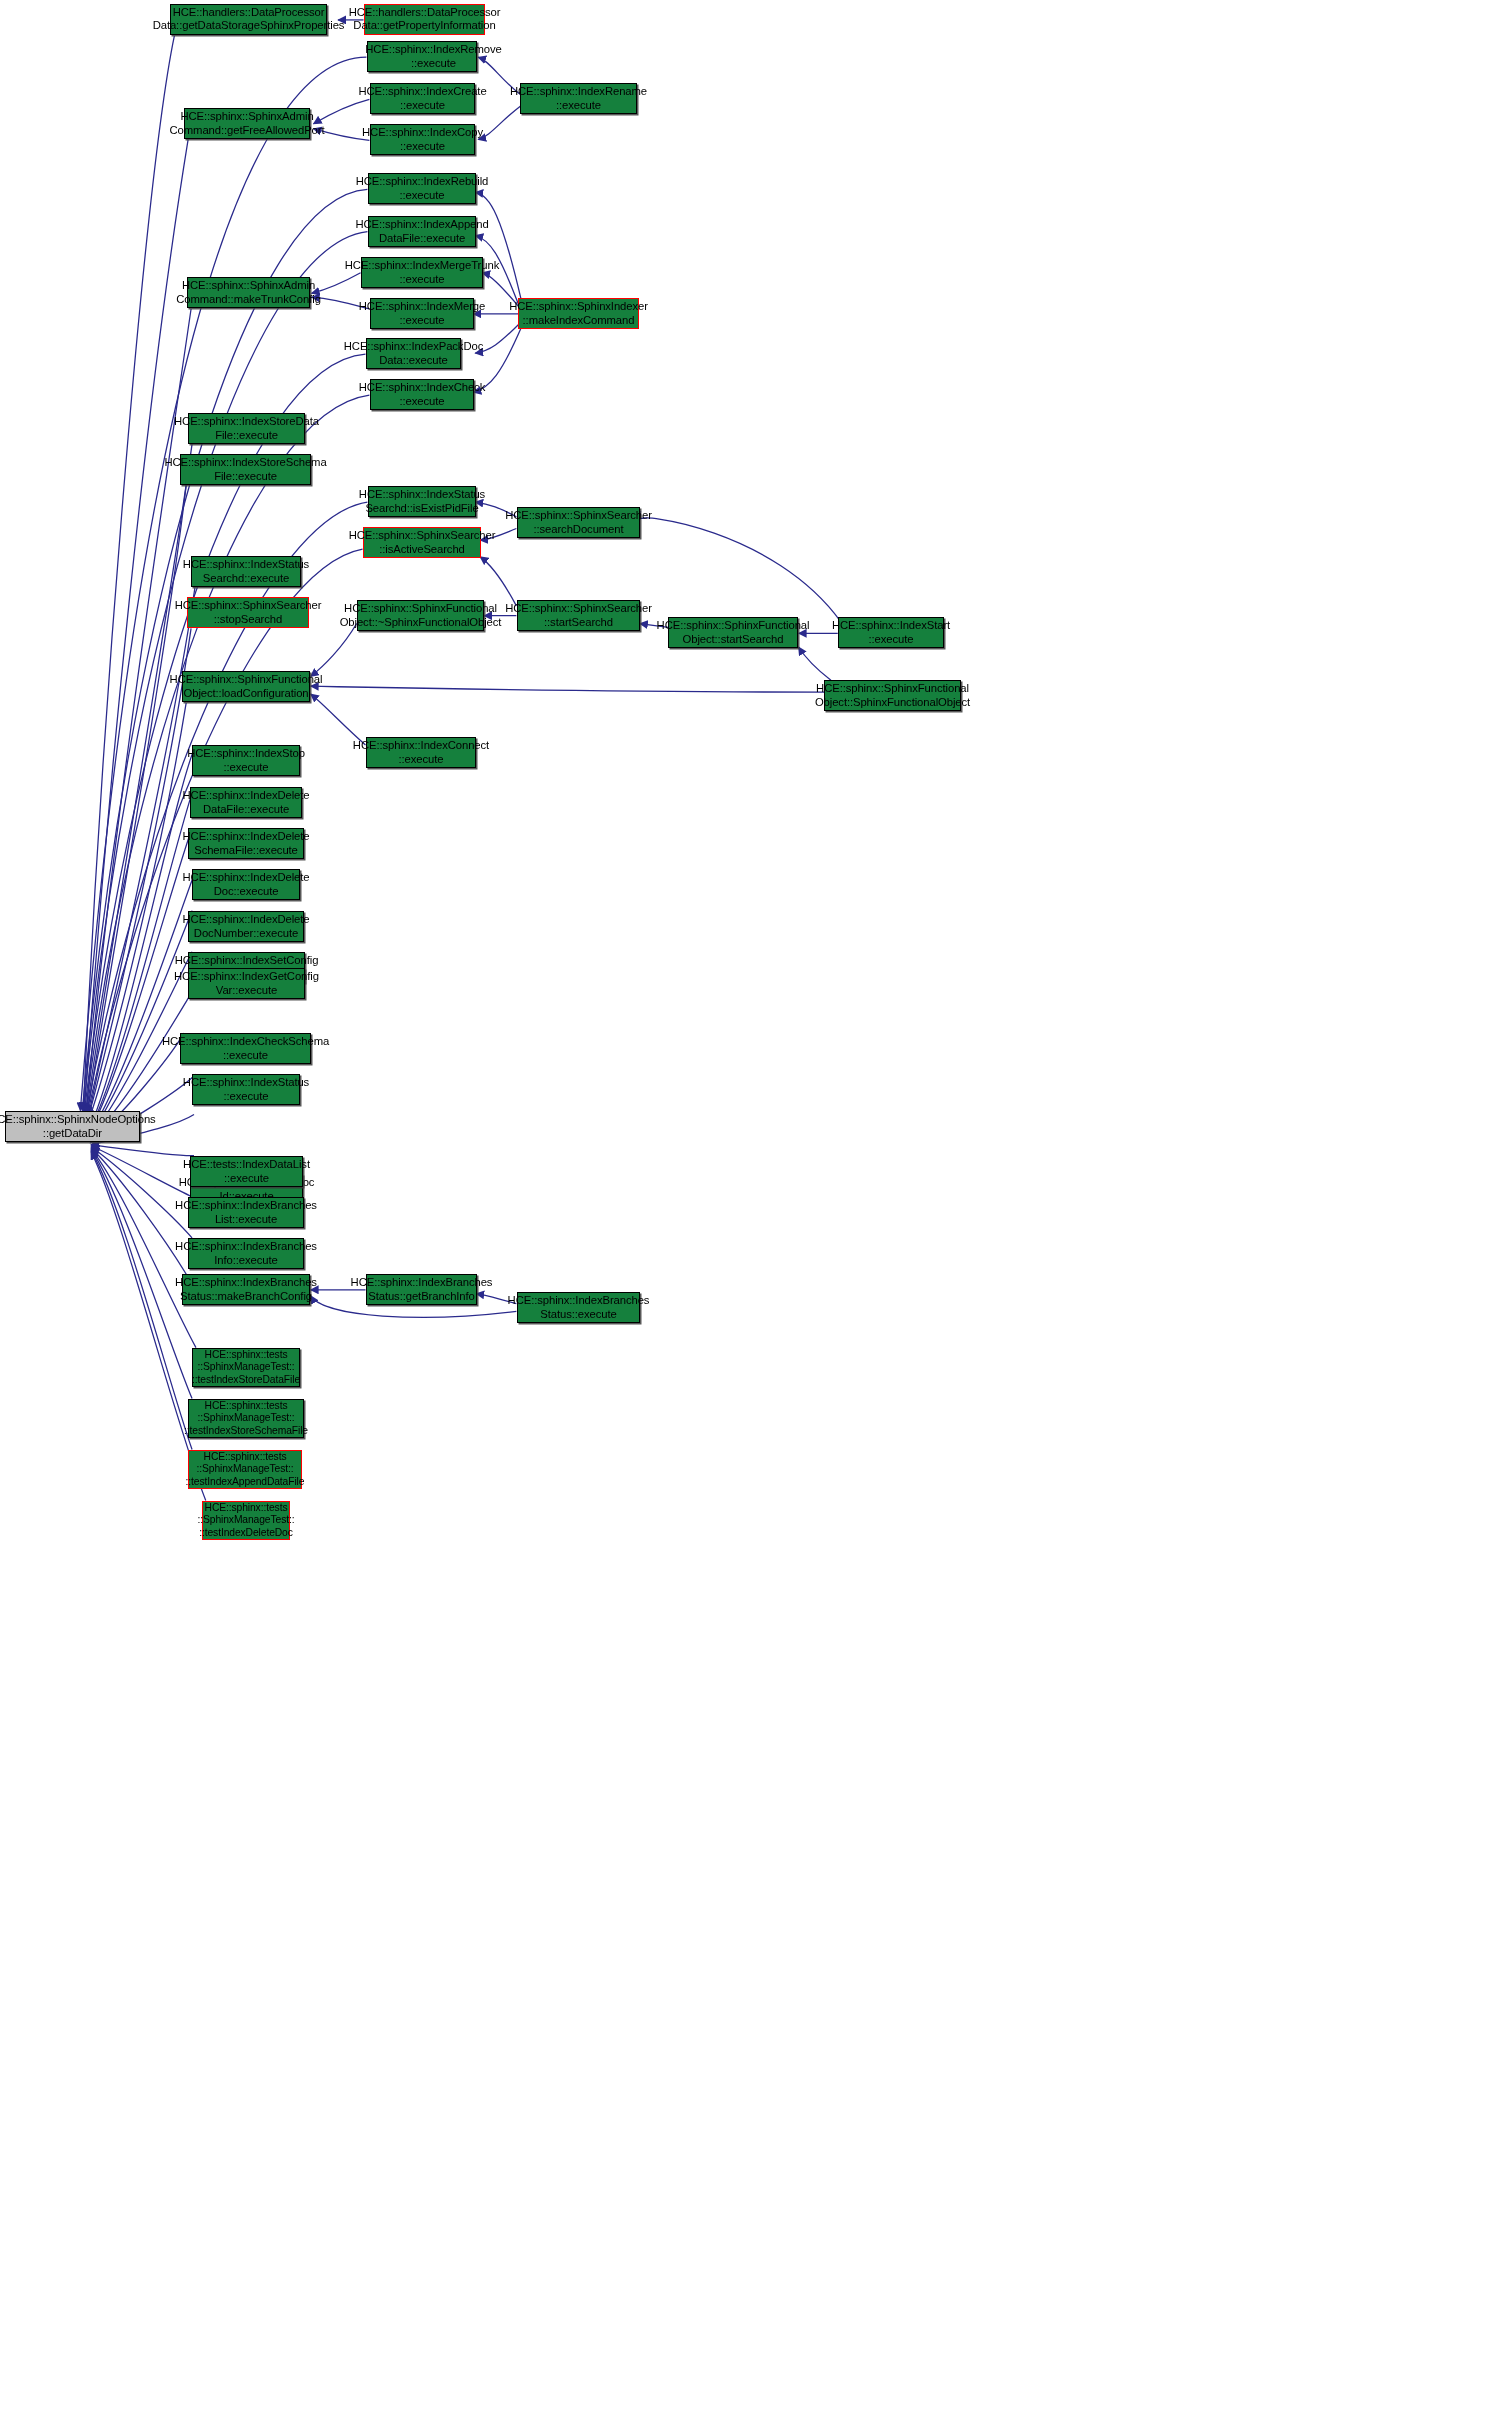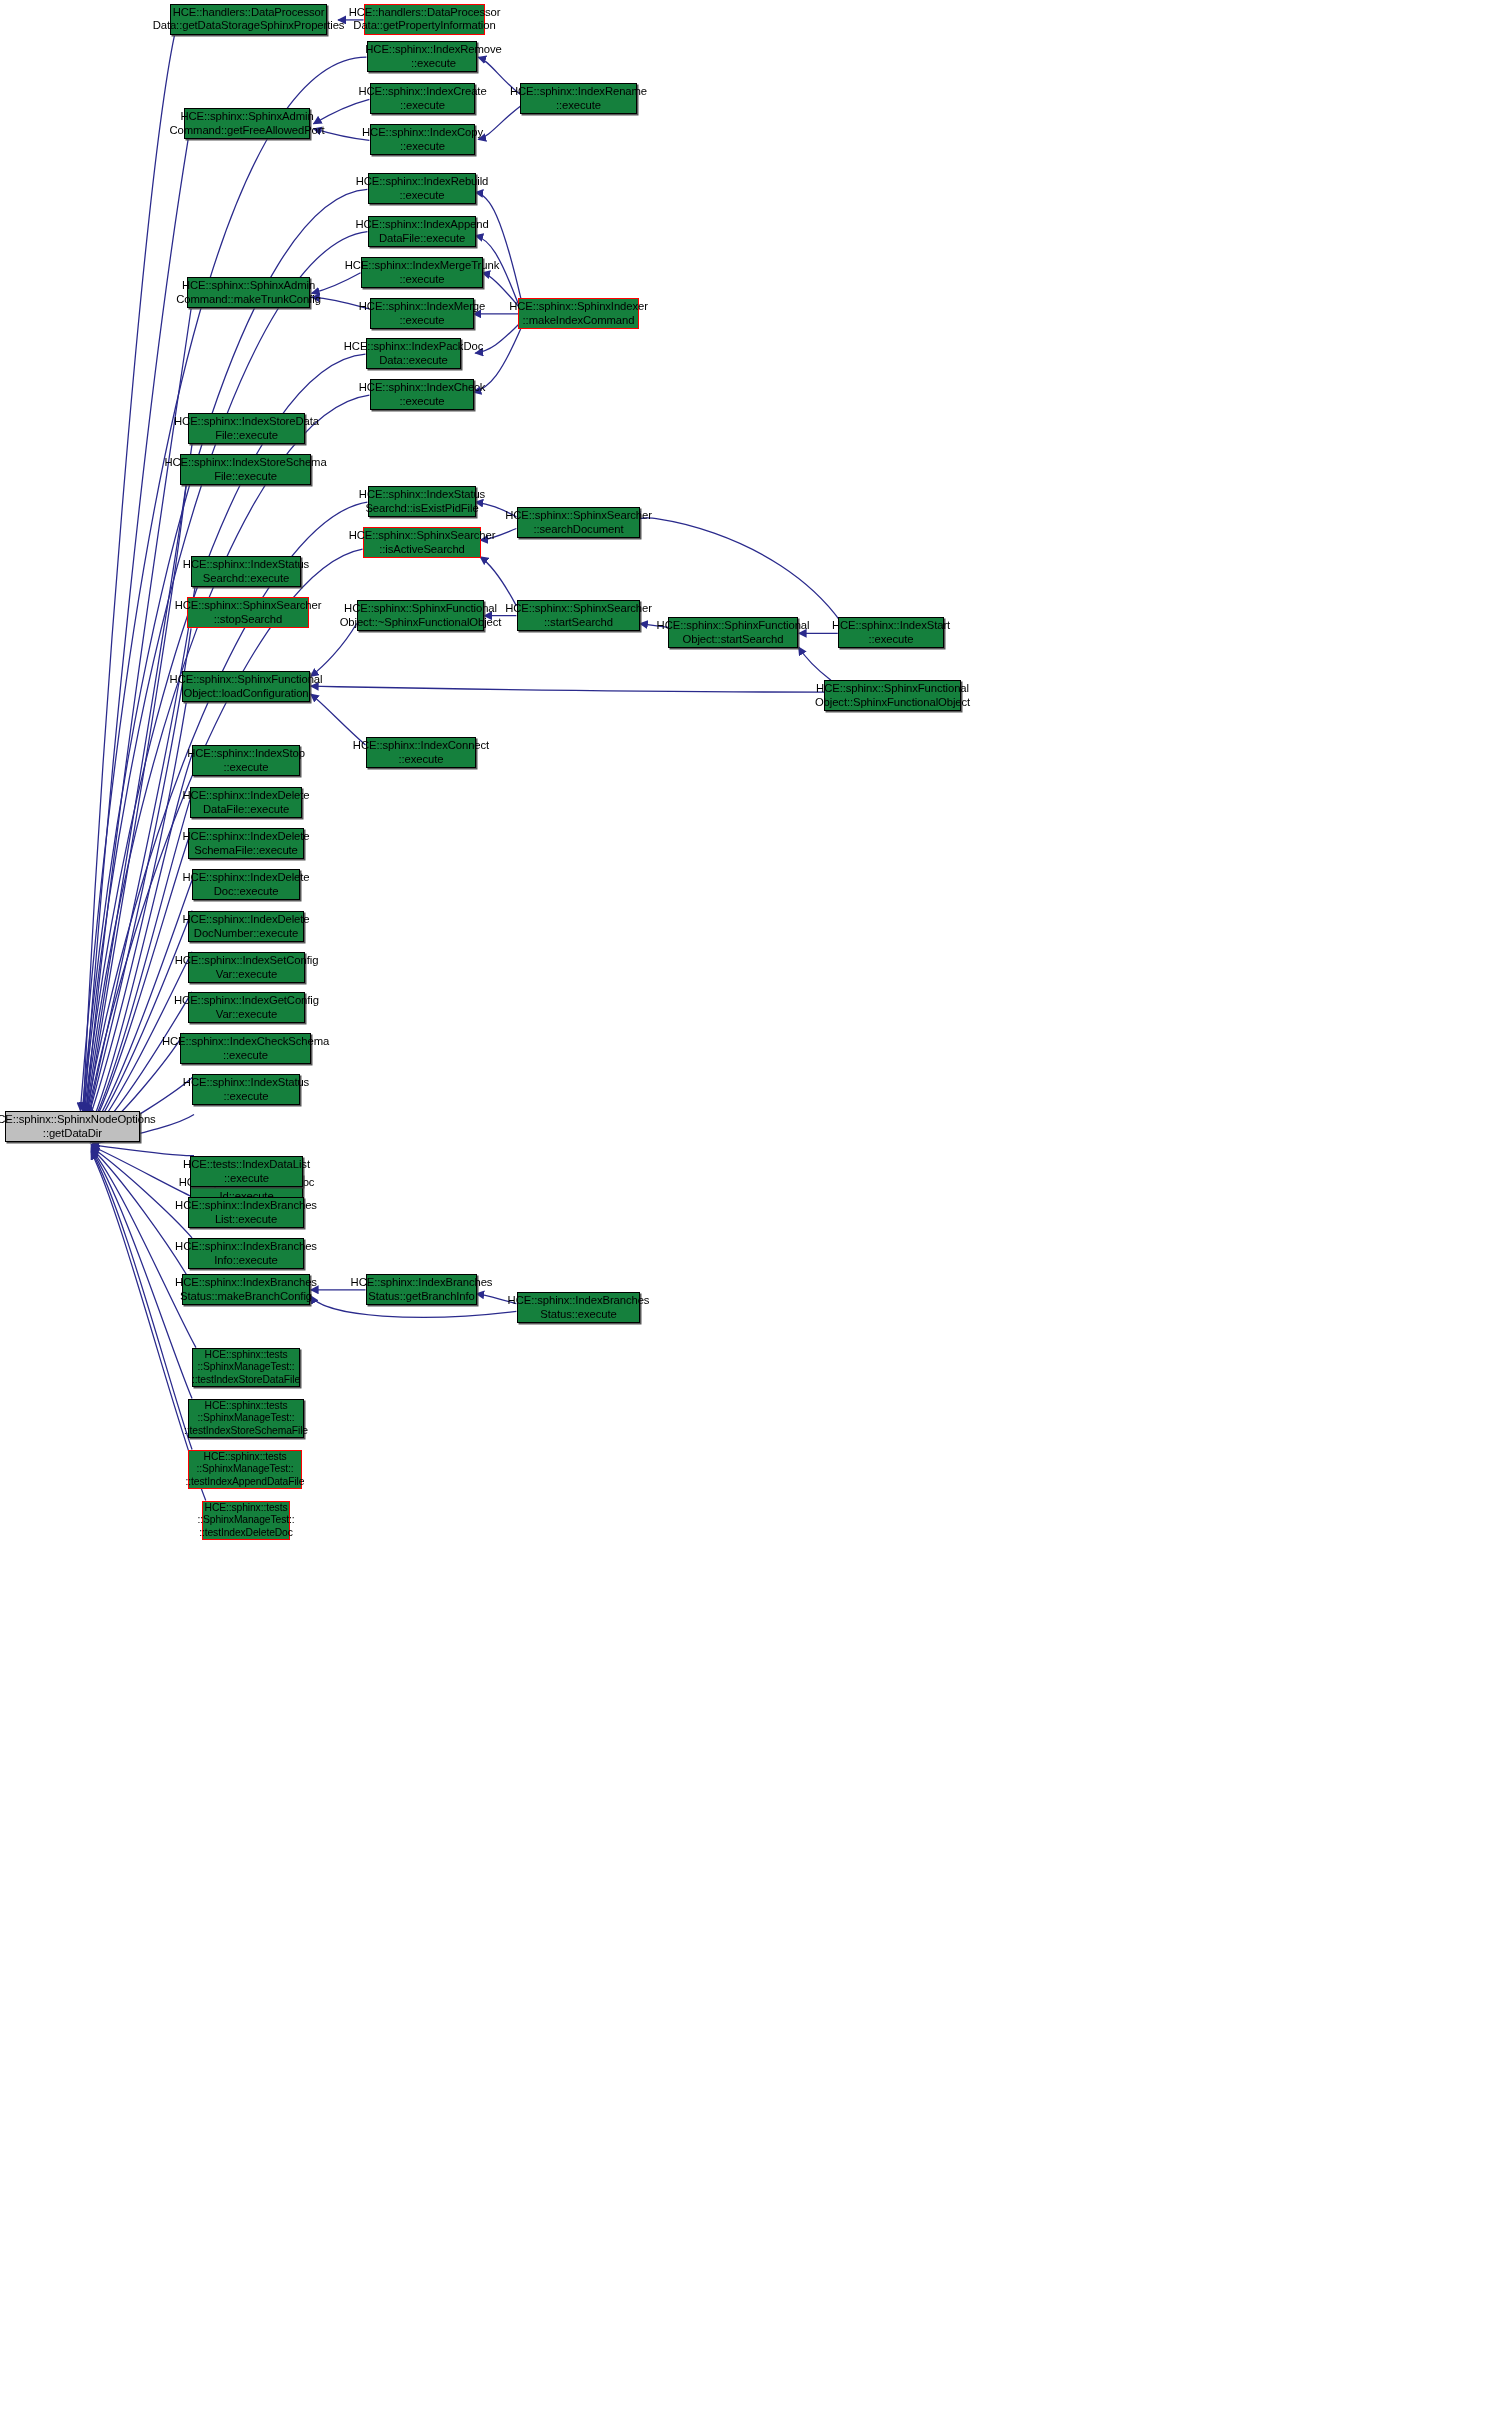--- a/index.html
+++ b/index.html
@@ -178,21 +178,21 @@
       <div class="node" style="left: 190px; top: 787px; width: 112px; height: 31px;">HCE::sphinx::IndexDelete
 DataFile::execute</div>
       <div class="node" style="left: 188px; top: 828px; width: 116px; height: 31px;">HCE::sphinx::IndexDelete
 SchemaFile::execute</div>
       <div class="node" style="left: 192px; top: 869px; width: 108px; height: 31px;">HCE::sphinx::IndexDelete
 Doc::execute</div>
       <div class="node" style="left: 188px; top: 911px; width: 116px; height: 31px;">HCE::sphinx::IndexDelete
 DocNumber::execute</div>
       <div class="node" style="left: 188px; top: 952px; width: 117px; height: 31px;">HCE::sphinx::IndexSetConfig
 Var::execute</div>
-      <div class="node" style="left: 188px; top: 992px; width: 117px; height: 31px;">HCE::sphinx::IndexGetConfig
+      <div class="node" style="left: 188px; top: 968px; width: 117px; height: 31px;">HCE::sphinx::IndexGetConfig
 Var::execute</div>
       <div class="node" style="left: 180px; top: 1033px; width: 131px; height: 31px;">HCE::sphinx::IndexCheckSchema
 ::execute</div>
       <div class="node" style="left: 192px; top: 1074px; width: 108px; height: 31px;">HCE::sphinx::IndexStatus
 ::execute</div>
       <div class="node" style="left: 190px; top: 1174px; width: 113px; height: 31px;">HCE::sphinx::IndexMaxDoc
 Id::execute</div>
       <div class="node" style="left: 190px; top: 1156px; width: 113px; height: 31px;">HCE::tests::IndexDataList
 ::execute</div>
       <div class="node" style="left: 188px; top: 1197px; width: 116px; height: 31px;">HCE::sphinx::IndexBranches

